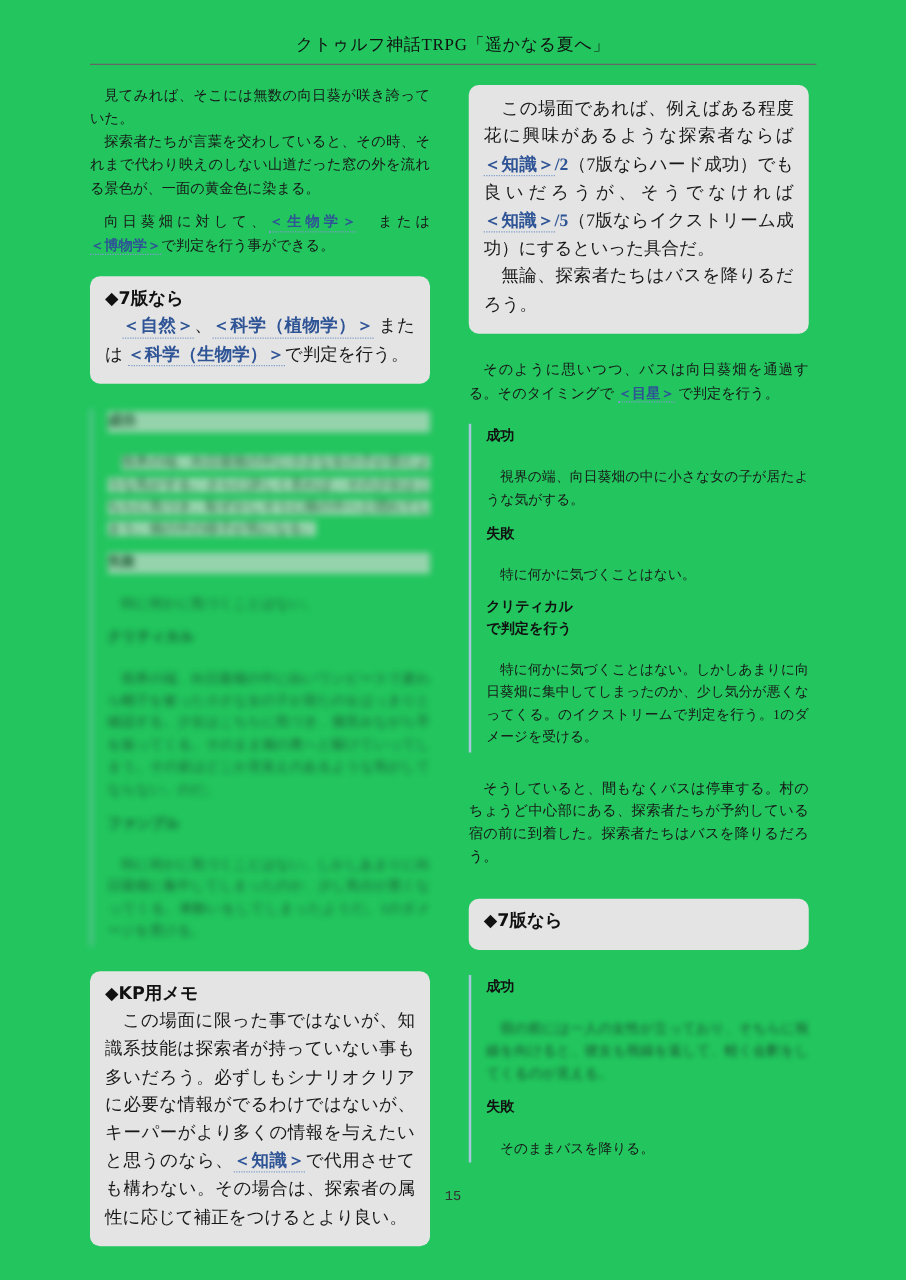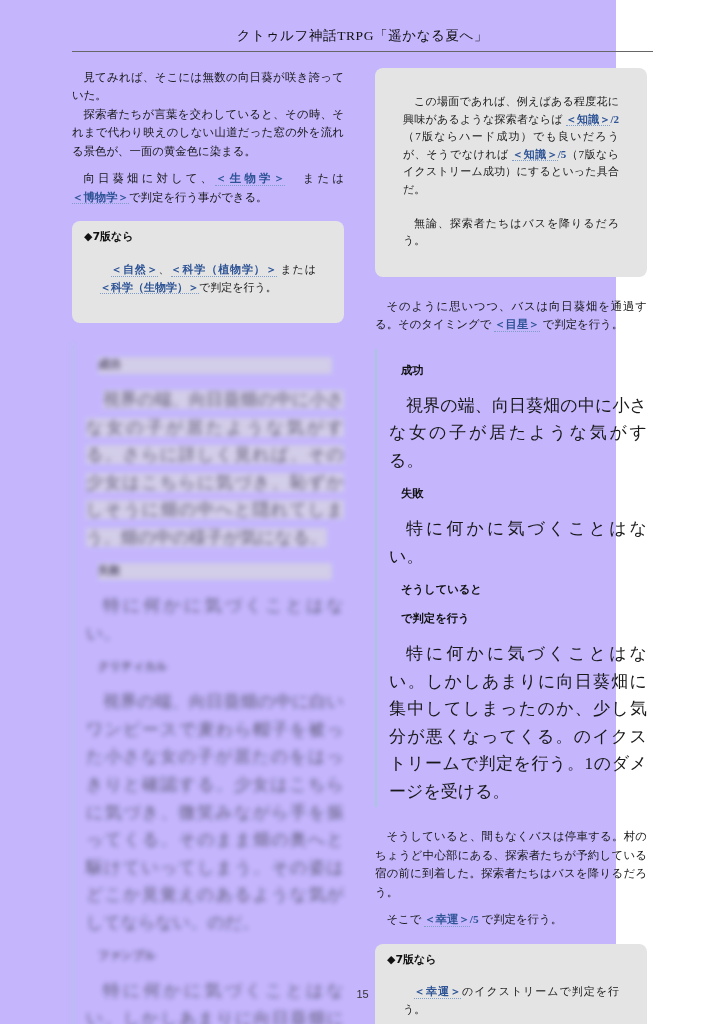--- a/index.html
+++ b/index.html
@@ -13,23 +13,23 @@
     height: 1024px;
     position: relative;
     font-family: "Liberation Serif", "DejaVu Serif", serif;
     color: #1a1a1a;
     overflow: hidden;
   }
 
   .page {
     position: absolute;
     inset: 0;
-    width: 616px;
+    width: 725px;
     height: 1024px;
-    background: #c4b5fd;
+    background: #22c55e;
   }
 
   
   .header {
     position: absolute;
     left: 72px;
     top: 28px;
     width: 581px;
     text-align: center;
   }
@@ -96,53 +96,53 @@
   
   .gbox {
     background: #e4e4e4;
     border-radius: 8px;
     padding: 9px 12px 11px 12px;
     box-sizing: border-box;
   }
   .gbox-title {
     font-family: "DejaVu Sans", "Liberation Sans", sans-serif;
     font-weight: 700;
-    font-size: 11px;
+    font-size: 14px;
     line-height: 1.35;
     margin-bottom: 2px;
     color: #111;
   }
   .gbox p {
-    margin: 16px;
-    font-size: 11px;
+    margin: 0;
+    font-size: 14px;
     line-height: 1.6;
     text-align: justify;
     text-justify: inter-ideograph;
     text-indent: 1em;
     color: #181818;
   }
   .gbox.plain p { text-indent: 1em; }
 
   
   .rblock {
     border-left: 2px solid #a8c6dd;
     padding: 2px 0 2px 12px;
     box-sizing: border-box;
   }
   .r-term {
     font-family: "DejaVu Sans", "Liberation Sans", sans-serif;
     font-weight: 700;
     font-size: 11.3px;
     line-height: 1.5;
     color: #111;
-    margin: 12px;
+    margin: 0;
   }
   .r-def {
-    margin: 0 0 9px 0;
-    font-size: 17px;
+    margin: 16px 0 9px 0;
+    font-size: 11px;
     line-height: 1.62;
     text-align: justify;
     text-justify: inter-ideograph;
     text-indent: 1em;
     color: #181818;
   }
   .r-def:last-child { margin-bottom: 0; }
 
   
   .blurred {
@@ -154,26 +154,26 @@
     filter: blur(2.2px);
     opacity: .70;
     user-select: none;
   }
   .hl { background: #dcdcdc; }
 
   
   .folio {
     position: absolute;
     left: 0;
-    top: 988px;
+    top: 952px;
     width: 725px;
     text-align: center;
     font-size: 11px;
     color: #333;
-    font-family: Liberation Sans, sans-serif;
+    font-family: Liberation Mono, monospace;
   }
 </style>
 </head>
 <body>
 
 <div class="page">
 
   <div class="header">
     <div class="header-title">クトゥルフ神話TRPG「遥かなる夏へ」</div>
   </div>
@@ -222,20 +222,26 @@
 
         <p class="r-term">ファンブル</p>
         <p class="r-def">
           <span>特に何かに気づくことはない。しかしあま</span><span>りに向日葵畑に集中してしまったのか、少し</span><span>気分が悪くなってくる。車酔いをしてしまっ</span><span>たようだ。1のダメージを受ける。</span>
         </p>
 
       </div>
 
       <div class="gap-lg"></div>
 
+      <div class="gbox">
+        <div class="gbox-title">◆KP用メモ</div>
+        <p>
+          <span>この場面に限った事ではないが、知識系技能は探索者が持っていない事も多いだろう。必ずしもシナリオクリアに必要な情報がでるわけではないが、キーパーがより多くの情報を与えたいと思うのなら、</span><span class="skill">＜知識＞</span><span>で代用させても構わない。その場合は、探索者の属性に応じて補正をつけるとより良い。</span>
+        </p>
+      </div>
 
     </div>
 
     <div class="col col-right">
 
       <div class="gbox plain">
         <p>
           <span>この場面であれば、例えばある程度花に興味があるような探索者ならば </span><span class="skill">＜知識＞</span><span class="skill-plain">/2</span><span>（7版ならハード成功）でも良いだろうが、そうでなければ </span><span class="skill">＜知識＞</span><span class="skill-plain">/5</span><span>（7版ならイクストリーム成功）にするといった具合だ。</span>
         </p>
         <p>無論、探索者たちはバスを降りるだろう。</p>
@@ -249,43 +255,37 @@
 
       <div class="gap-md"></div>
 
       <div class="rblock">
         <p class="r-term">成功</p>
         <p class="r-def">視界の端、向日葵畑の中に小さな女の子が居たような気がする。</p>
 
         <p class="r-term">失敗</p>
         <p class="r-def">特に何かに気づくことはない。</p>
 
-        <p class="r-term">そうしていると</p>
+        <p class="r-term">クリティカル</p>
 
         <p class="r-term">で判定を行う</p>
         <p class="r-def">特に何かに気づくことはない。しかしあまりに向日葵畑に集中してしまったのか、少し気分が悪くなってくる。のイクストリームで判定を行う。1のダメージを受ける。</p>
       </div>
 
       <div class="gap-lg"></div>
 
       <p class="body">そうしていると、間もなくバスは停車する。村のちょうど中心部にある、探索者たちが予約している宿の前に到着した。探索者たちはバスを降りるだろう。</p>
 
       <div class="gap-sm"></div>
 
-      <p class="body">
-        <span>そこで </span><span class="skill">＜幸運＞</span><span class="skill-plain">/5</span><span> で判定を行う。</span>
-      </p>
 
       <div class="gap-md"></div>
 
       <div class="gbox">
         <div class="gbox-title">◆7版なら</div>
-        <p>
-          <span class="skill">＜幸運＞</span><span>のイクストリームで判定を行う。</span>
-        </p>
       </div>
 
       <div class="gap-lg"></div>
 
       <div class="rblock">
         <p class="r-term">成功</p>
         <p class="r-def blurred-strong">
           <span>宿の前には一人の女性が立っており、そちら</span><span>に視線を向けると、彼女も視線を返して、軽く</span><span>会釈をしてくるのが見える。</span>
         </p>
 

